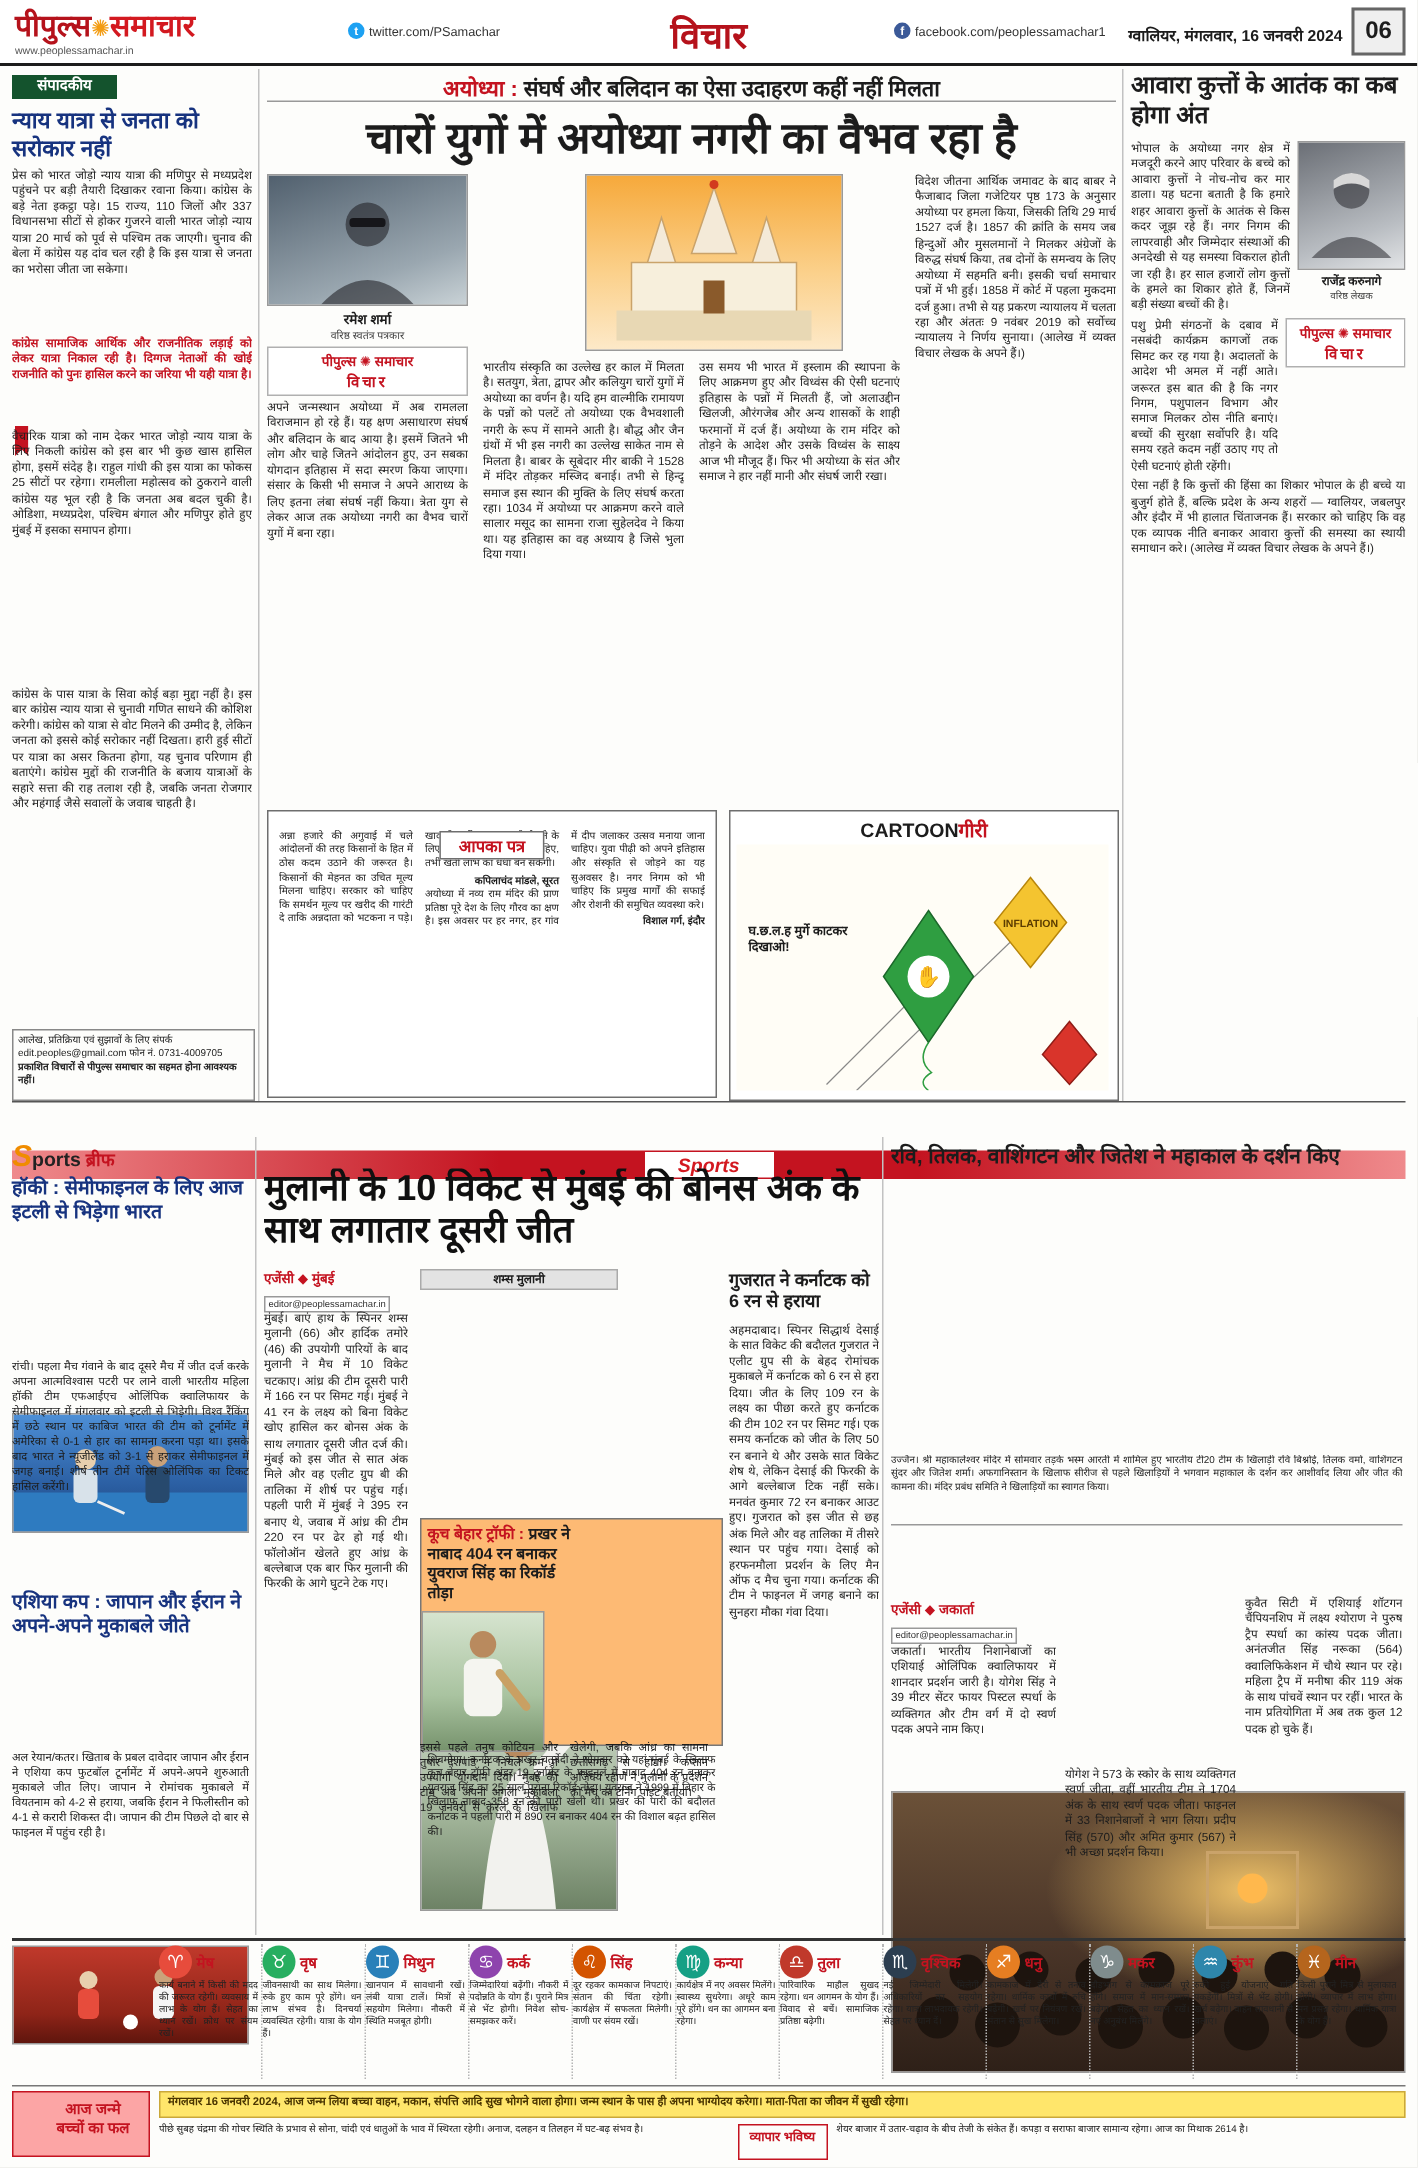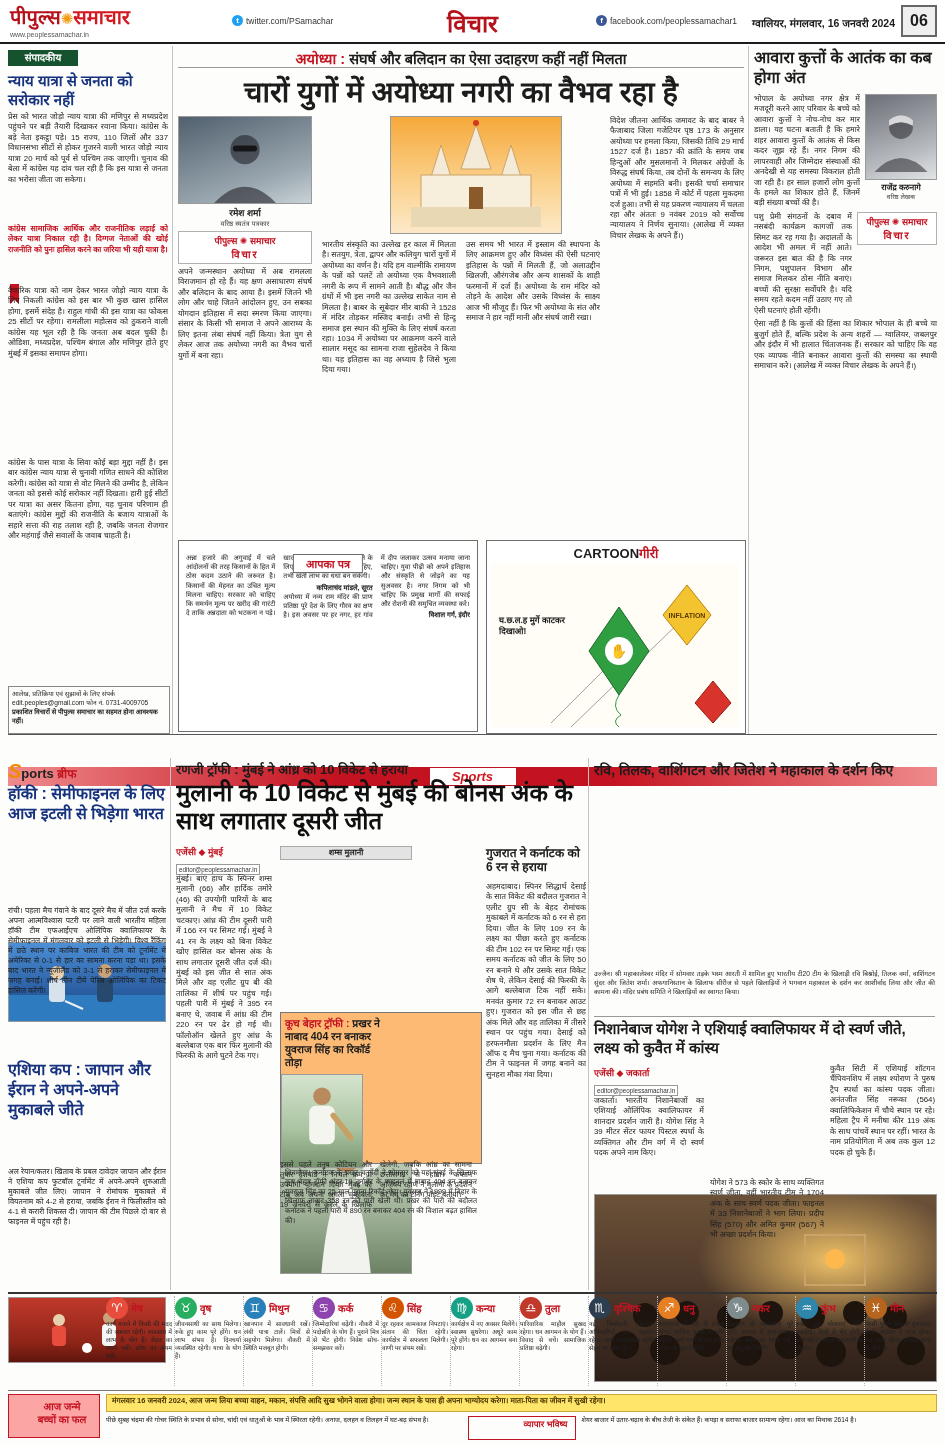--- a/index.html
+++ b/index.html
@@ -36,21 +36,21 @@
   
   .lbox{border:1px solid #6e6e6e;background:#fff;}
   .ltab{position:absolute;top:-9px;left:50%;transform:translateX(-50%);background:#fff;border:1px solid #6e6e6e;
         padding:1px 12px;font-size:11px;font-weight:bold;color:#c41320;white-space:nowrap;margin-top:22px;}
   .lcols{columns:3;column-gap:8px;font-size:6.8px;line-height:1.35;text-align:justify;height:100%;overflow:hidden;}
   .lauthor{font-weight:bold;text-align:right;font-size:6.8px;margin:2px 0 6px;}
   
   .sbanner{background:linear-gradient(90deg,#ef8a8c,#c41320 35%,#c41320 65%,#ef8a8c);}
   .sbanner .tag{position:absolute;left:50%;top:1px;transform:translateX(-50%);width:86px;height:17px;background:#fff;
         font-size:13px;font-weight:bold;font-style:italic;color:#d31920;text-align:center;line-height:17px;}
-  .bhead{font-size:16px;font-weight:bold;color:#17337f;line-height:1.25;}
+  .bhead{font-size:13px;font-weight:bold;color:#17337f;line-height:1.25;}
   .capbar{background:#e3e3e3;border:1px solid #aaa;font-size:8px;font-weight:bold;text-align:center;line-height:12px;}
   .koochbox{border:1px solid #777;background:#fdba74;padding:4px;}
   .kickline{font-size:13px;font-weight:bold;}
   .mainhead{font-size:24px;font-weight:bold;line-height:1.15;color:#101010;}
   .agency{font-size:9px;font-weight:bold;}
   .emailbox{border:1px solid #999;font-size:6.3px;padding:1px 2px;color:#333;background:#fff;display:inline-block;}
   
   .zs{position:absolute;top:1296px;width:66px;height:90px;border-right:1px dotted #b5b5b5;padding-right:2px;}
   .zh{display:flex;align-items:center;gap:3px;height:24px;}
   .zi{display:inline-block;width:22px;height:22px;border-radius:50%;color:#fff;font-size:12px;
@@ -59,21 +59,21 @@
   .zt{font-size:6.2px;line-height:1.3;text-align:justify;height:62px;overflow:hidden;color:#222;}
   .ajbox{background:linear-gradient(#ffe49a,#ffd24d);border:1px solid #e0a52c;text-align:center;padding-top:2px;}
   .ajline{font-size:15px;font-weight:bold;color:#c41320;line-height:1.15;}
   .astro{font-size:5.8px;color:#333;line-height:1.3;padding:2px 3px 0;}
   .birthbox{border:1.5px solid #c41320;background:#fca5a5;text-align:center;padding-top:5px;padding-left:16px;}
   .birthline{font-size:10px;font-weight:bold;color:#c41320;line-height:1.3;}
   .strip{background:#ffe66b;border:1px solid #caa83a;font-size:7.5px;font-weight:bold;color:#4a3500;
          line-height:1.3;padding:1px 5px;overflow:hidden;}
   .traderow{display:flex;gap:6px;font-size:6.5px;line-height:1.3;text-align:justify;color:#222;}
   .tradelabel{flex:0 0 58px;border:1px solid #c41320;color:#c41320;font-weight:bold;font-size:8.5px;
-         text-align:center;line-height:1.2;padding-top:2px;padding-left:48px;}
+         text-align:center;line-height:1.2;padding-top:2px;}
 </style>
 </head>
 <body>
 
 <div class="page">
 
   <div class="header">
     <div class="abs" style="left:10px;top:3px;">
       <span class="logo1">पीपुल्स</span><span class="sun">✺</span><span class="logo2">समाचार</span>
       <div style="font-size:7px;color:#555;margin-top:1px;">www.peoplessamachar.in</div>
@@ -232,21 +232,20 @@
     <svg viewBox="0 0 156 64">
       <circle cx="50" cy="22" r="6" fill="#e8cfae"></circle>
         <rect x="43" y="28" width="14" height="20" rx="4" fill="#e74c3c"></rect>
       <circle cx="100" cy="20" r="6" fill="#caa27a"></circle>
         <rect x="93" y="26" width="14" height="22" rx="4" fill="#f5f5f5"></rect>
       <circle cx="78" cy="50" r="5" fill="#fff"></circle>
     </svg>
   </div>
   <div class="abs bt" style="left:8px;top:1167px;width:158px;height:122px;font-size:7.5px;">अल रेयान/कतर। खिताब के प्रबल दावेदार जापान और ईरान ने एशिया कप फुटबॉल टूर्नामेंट में अपने-अपने शुरुआती मुकाबले जीत लिए। जापान ने रोमांचक मुकाबले में वियतनाम को 4-2 से हराया, जबकि ईरान ने फिलीस्तीन को 4-1 से करारी शिकस्त दी। जापान की टीम पिछले दो बार से फाइनल में पहुंच रही है।</div>
 
-  <div class="abs kickline" style="left:176px;top:760px;width:410px;">रणजी ट्रॉफी : मुंबई ने आंध्र को 10 विकेट से हराया</div>
   <div class="abs mainhead" style="left:176px;top:779px;width:410px;height:58px;overflow:hidden;">मुलानी के 10 विकेट से मुंबई की बोनस अंक के साथ लगातार दूसरी जीत</div>
   <div class="abs" style="left:176px;top:845px;width:98px;">
     <div class="agency red">एजेंसी ◆ मुंबई</div>
     <div class="emailbox">editor@peoplessamachar.in</div>
   </div>
   <div class="abs bt" style="left:176px;top:874px;width:96px;height:416px;">मुंबई। बाएं हाथ के स्पिनर शम्स मुलानी (66) और हार्दिक तमोरे (46) की उपयोगी पारियों के बाद मुलानी ने मैच में 10 विकेट चटकाए। आंध्र की टीम दूसरी पारी में 166 रन पर सिमट गई। मुंबई ने 41 रन के लक्ष्य को बिना विकेट खोए हासिल कर बोनस अंक के साथ लगातार दूसरी जीत दर्ज की। मुंबई को इस जीत से सात अंक मिले और वह एलीट ग्रुप बी की तालिका में शीर्ष पर पहुंच गई। पहली पारी में मुंबई ने 395 रन बनाए थे, जवाब में आंध्र की टीम 220 रन पर ढेर हो गई थी। फॉलोऑन खेलते हुए आंध्र के बल्लेबाज एक बार फिर मुलानी की फिरकी के आगे घुटने टेक गए।</div>
   <div class="abs capbar" style="left:280px;top:846px;width:130px;height:12px;">शम्स मुलानी</div>
   <div class="abs ph" style="left:280px;top:860px;width:130px;height:148px;background:linear-gradient(#cdd9c8,#9fb297 60%,#6d8265);">
     <svg viewBox="0 0 100 120">
       <circle cx="50" cy="26" r="12" fill="#b98a5e"></circle>
@@ -296,21 +295,20 @@
           <circle cx="218" cy="122" r="12"></circle>
           <circle cx="260" cy="118" r="12"></circle>
           <circle cx="300" cy="122" r="12"></circle>
       </g>
       <circle cx="240" cy="64" r="10" fill="#ffb84d"></circle>
       <rect x="210" y="40" width="60" height="50" fill="none" stroke="#caa36a" stroke-width="2"></rect>
     </svg>
   </div>
   <div class="abs bt" style="left:594px;top:970px;width:341px;height:44px;font-size:6.6px;">उज्जैन। श्री महाकालेश्वर मंदिर में सोमवार तड़के भस्म आरती में शामिल हुए भारतीय टी20 टीम के खिलाड़ी रवि बिश्नोई, तिलक वर्मा, वाशिंगटन सुंदर और जितेश शर्मा। अफगानिस्तान के खिलाफ सीरीज से पहले खिलाड़ियों ने भगवान महाकाल के दर्शन कर आशीर्वाद लिया और जीत की कामना की। मंदिर प्रबंध समिति ने खिलाड़ियों का स्वागत किया।</div>
   <div class="hrule" style="left:594px;top:1016px;width:341px;background:#999;"></div>
-  <div class="abs b" style="left:594px;top:1020px;width:341px;font-size:15px;line-height:1.25;">निशानेबाज योगेश ने एशियाई क्वालिफायर में दो स्वर्ण जीते, लक्ष्य को कुवैत में कांस्य</div>
   <div class="abs" style="left:594px;top:1066px;width:110px;">
     <div class="agency red">एजेंसी ◆ जकार्ता</div>
     <div class="emailbox">editor@peoplessamachar.in</div>
   </div>
   <div class="abs bt" style="left:594px;top:1096px;width:110px;height:194px;">जकार्ता। भारतीय निशानेबाजों का एशियाई ओलिंपिक क्वालिफायर में शानदार प्रदर्शन जारी है। योगेश सिंह ने 39 मीटर सेंटर फायर पिस्टल स्पर्धा के व्यक्तिगत और टीम वर्ग में दो स्वर्ण पदक अपने नाम किए।</div>
 
   <div class="abs bt" style="left:710px;top:1178px;width:114px;height:112px;">योगेश ने 573 के स्कोर के साथ व्यक्तिगत स्वर्ण जीता, वहीं भारतीय टीम ने 1704 अंक के साथ स्वर्ण पदक जीता। फाइनल में 33 निशानेबाजों ने भाग लिया। प्रदीप सिंह (570) और अमित कुमार (567) ने भी अच्छा प्रदर्शन किया।</div>
   <div class="abs bt" style="left:830px;top:1064px;width:105px;height:226px;">कुवैत सिटी में एशियाई शॉटगन चैंपियनशिप में लक्ष्य श्योराण ने पुरुष ट्रैप स्पर्धा का कांस्य पदक जीता। अनंतजीत सिंह नरूका (564) क्वालिफिकेशन में चौथे स्थान पर रहे। महिला ट्रैप में मनीषा कीर 119 अंक के साथ पांचवें स्थान पर रहीं। भारत के नाम प्रतियोगिता में अब तक कुल 12 पदक हो चुके हैं।</div>
 
   <div class="hrule" style="left:8px;top:1292px;width:929px;height:2px;background:#333;"></div>

